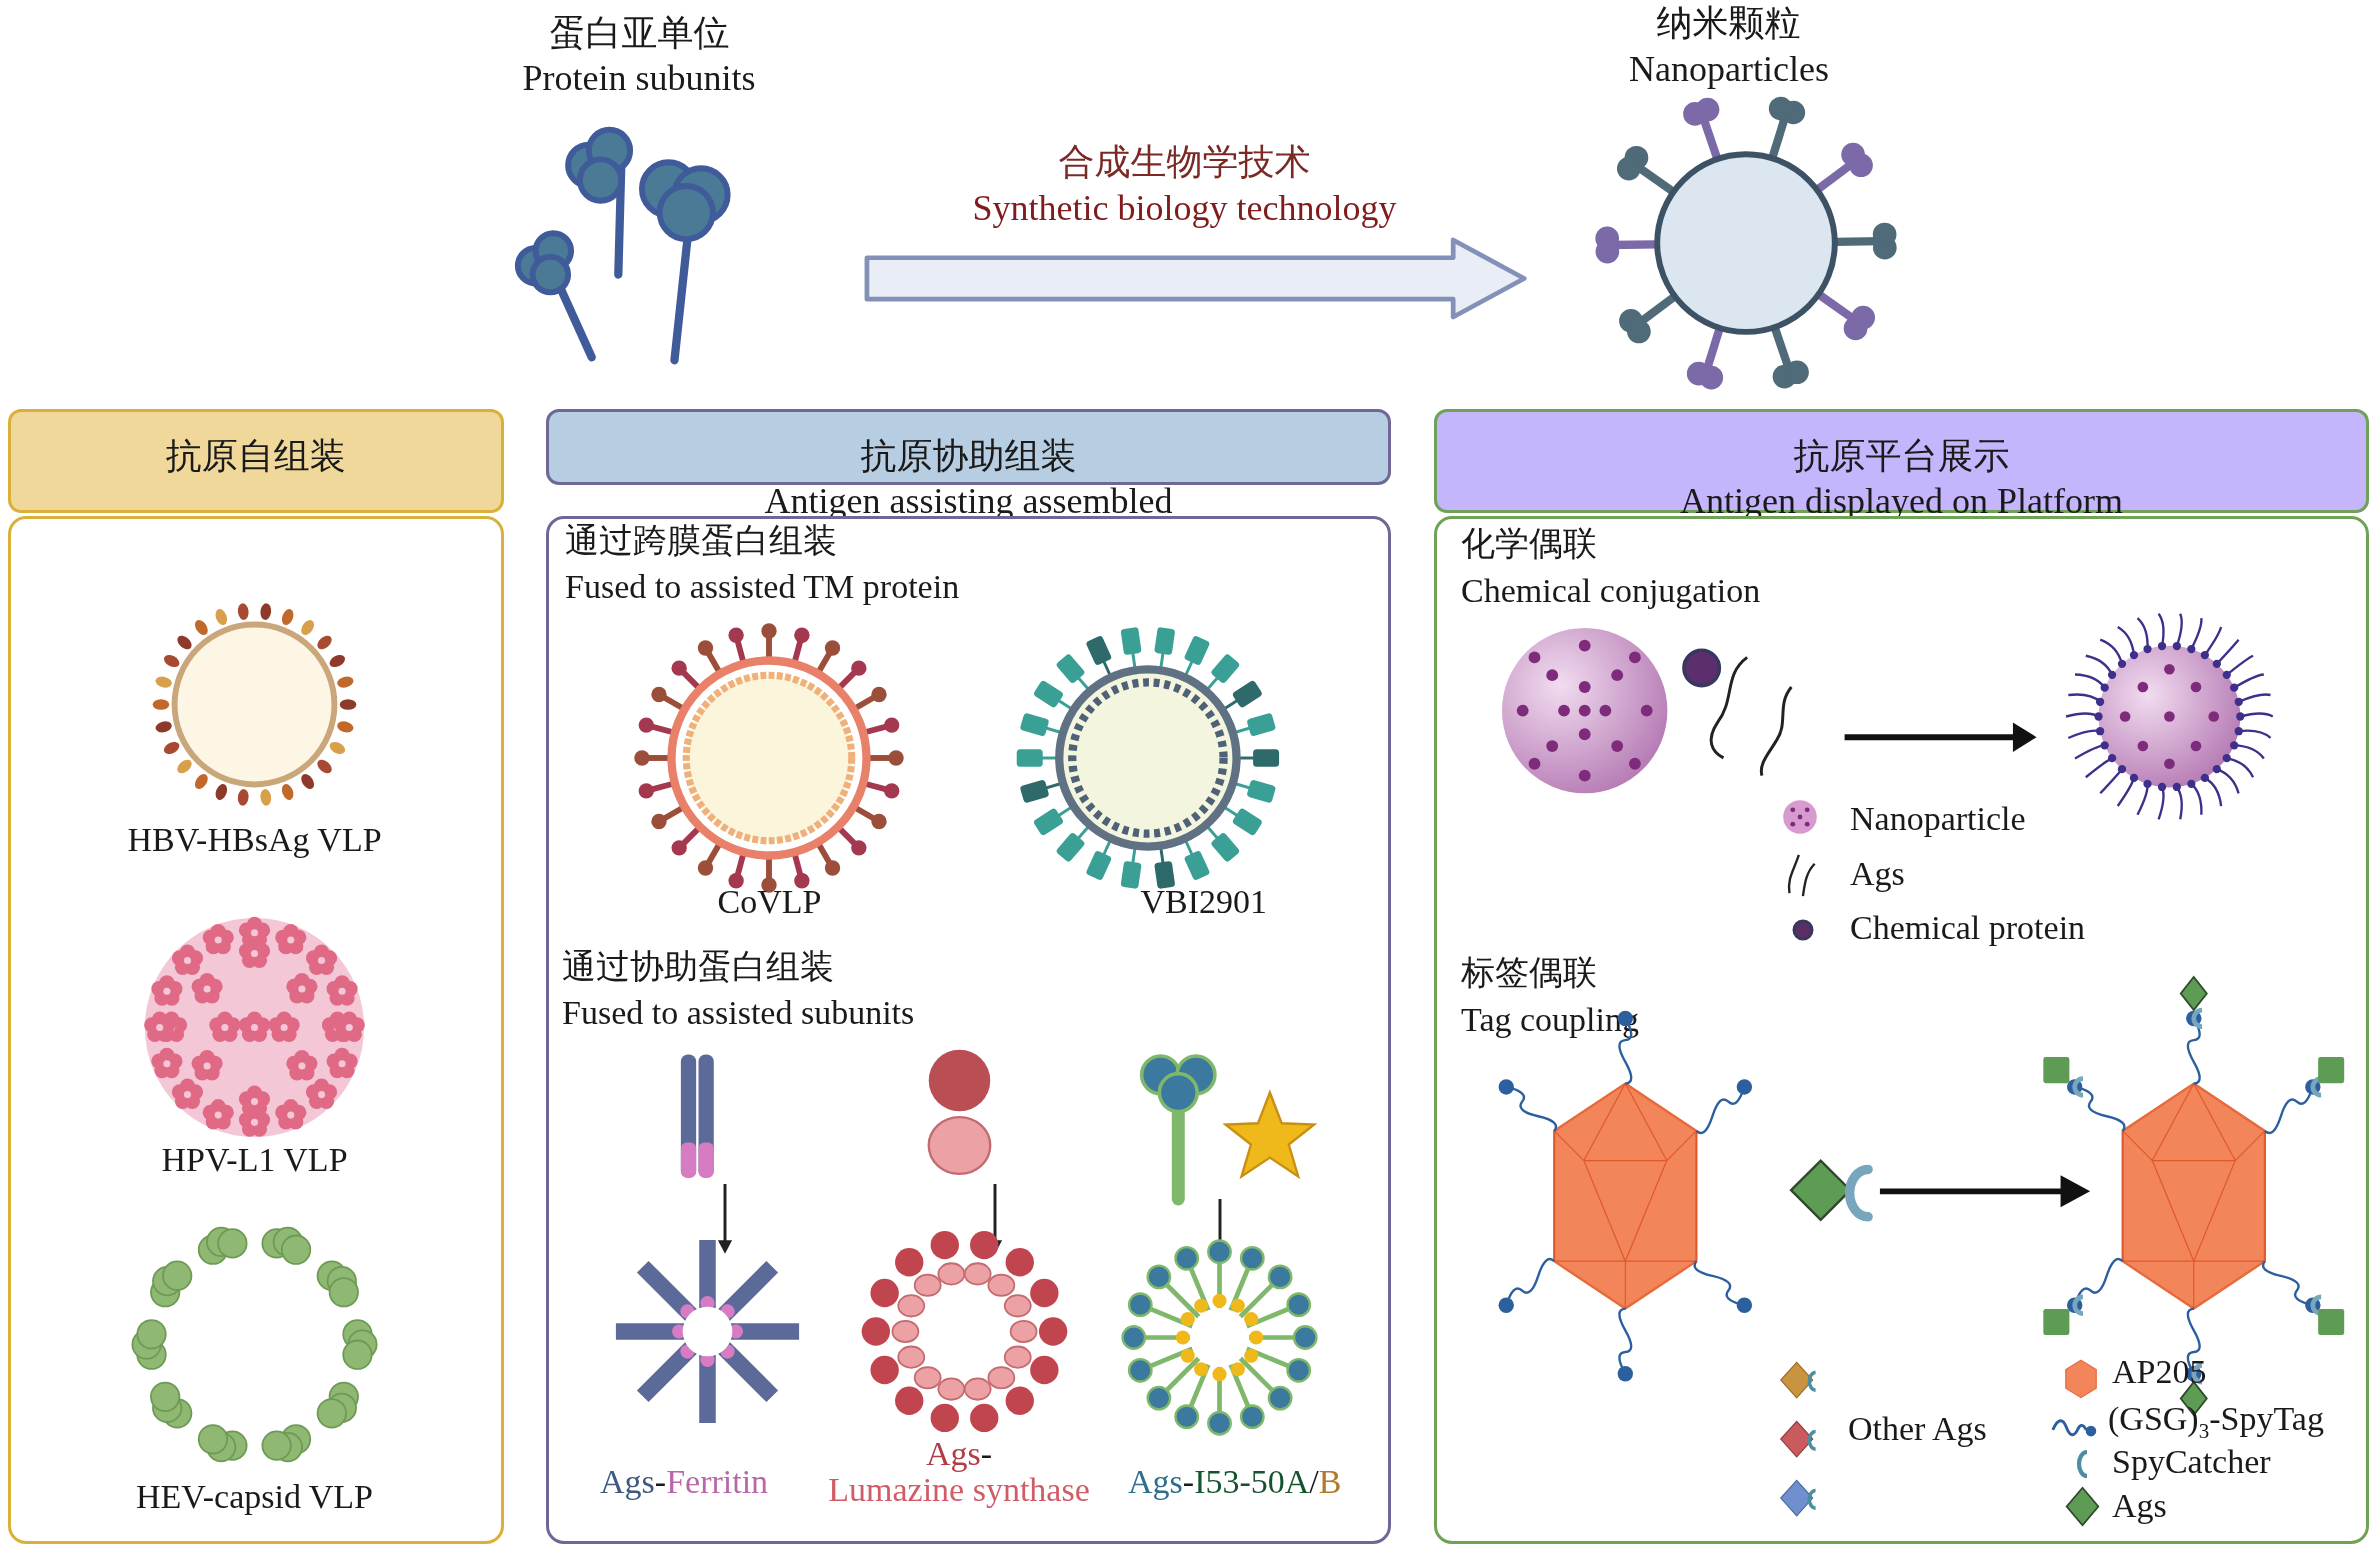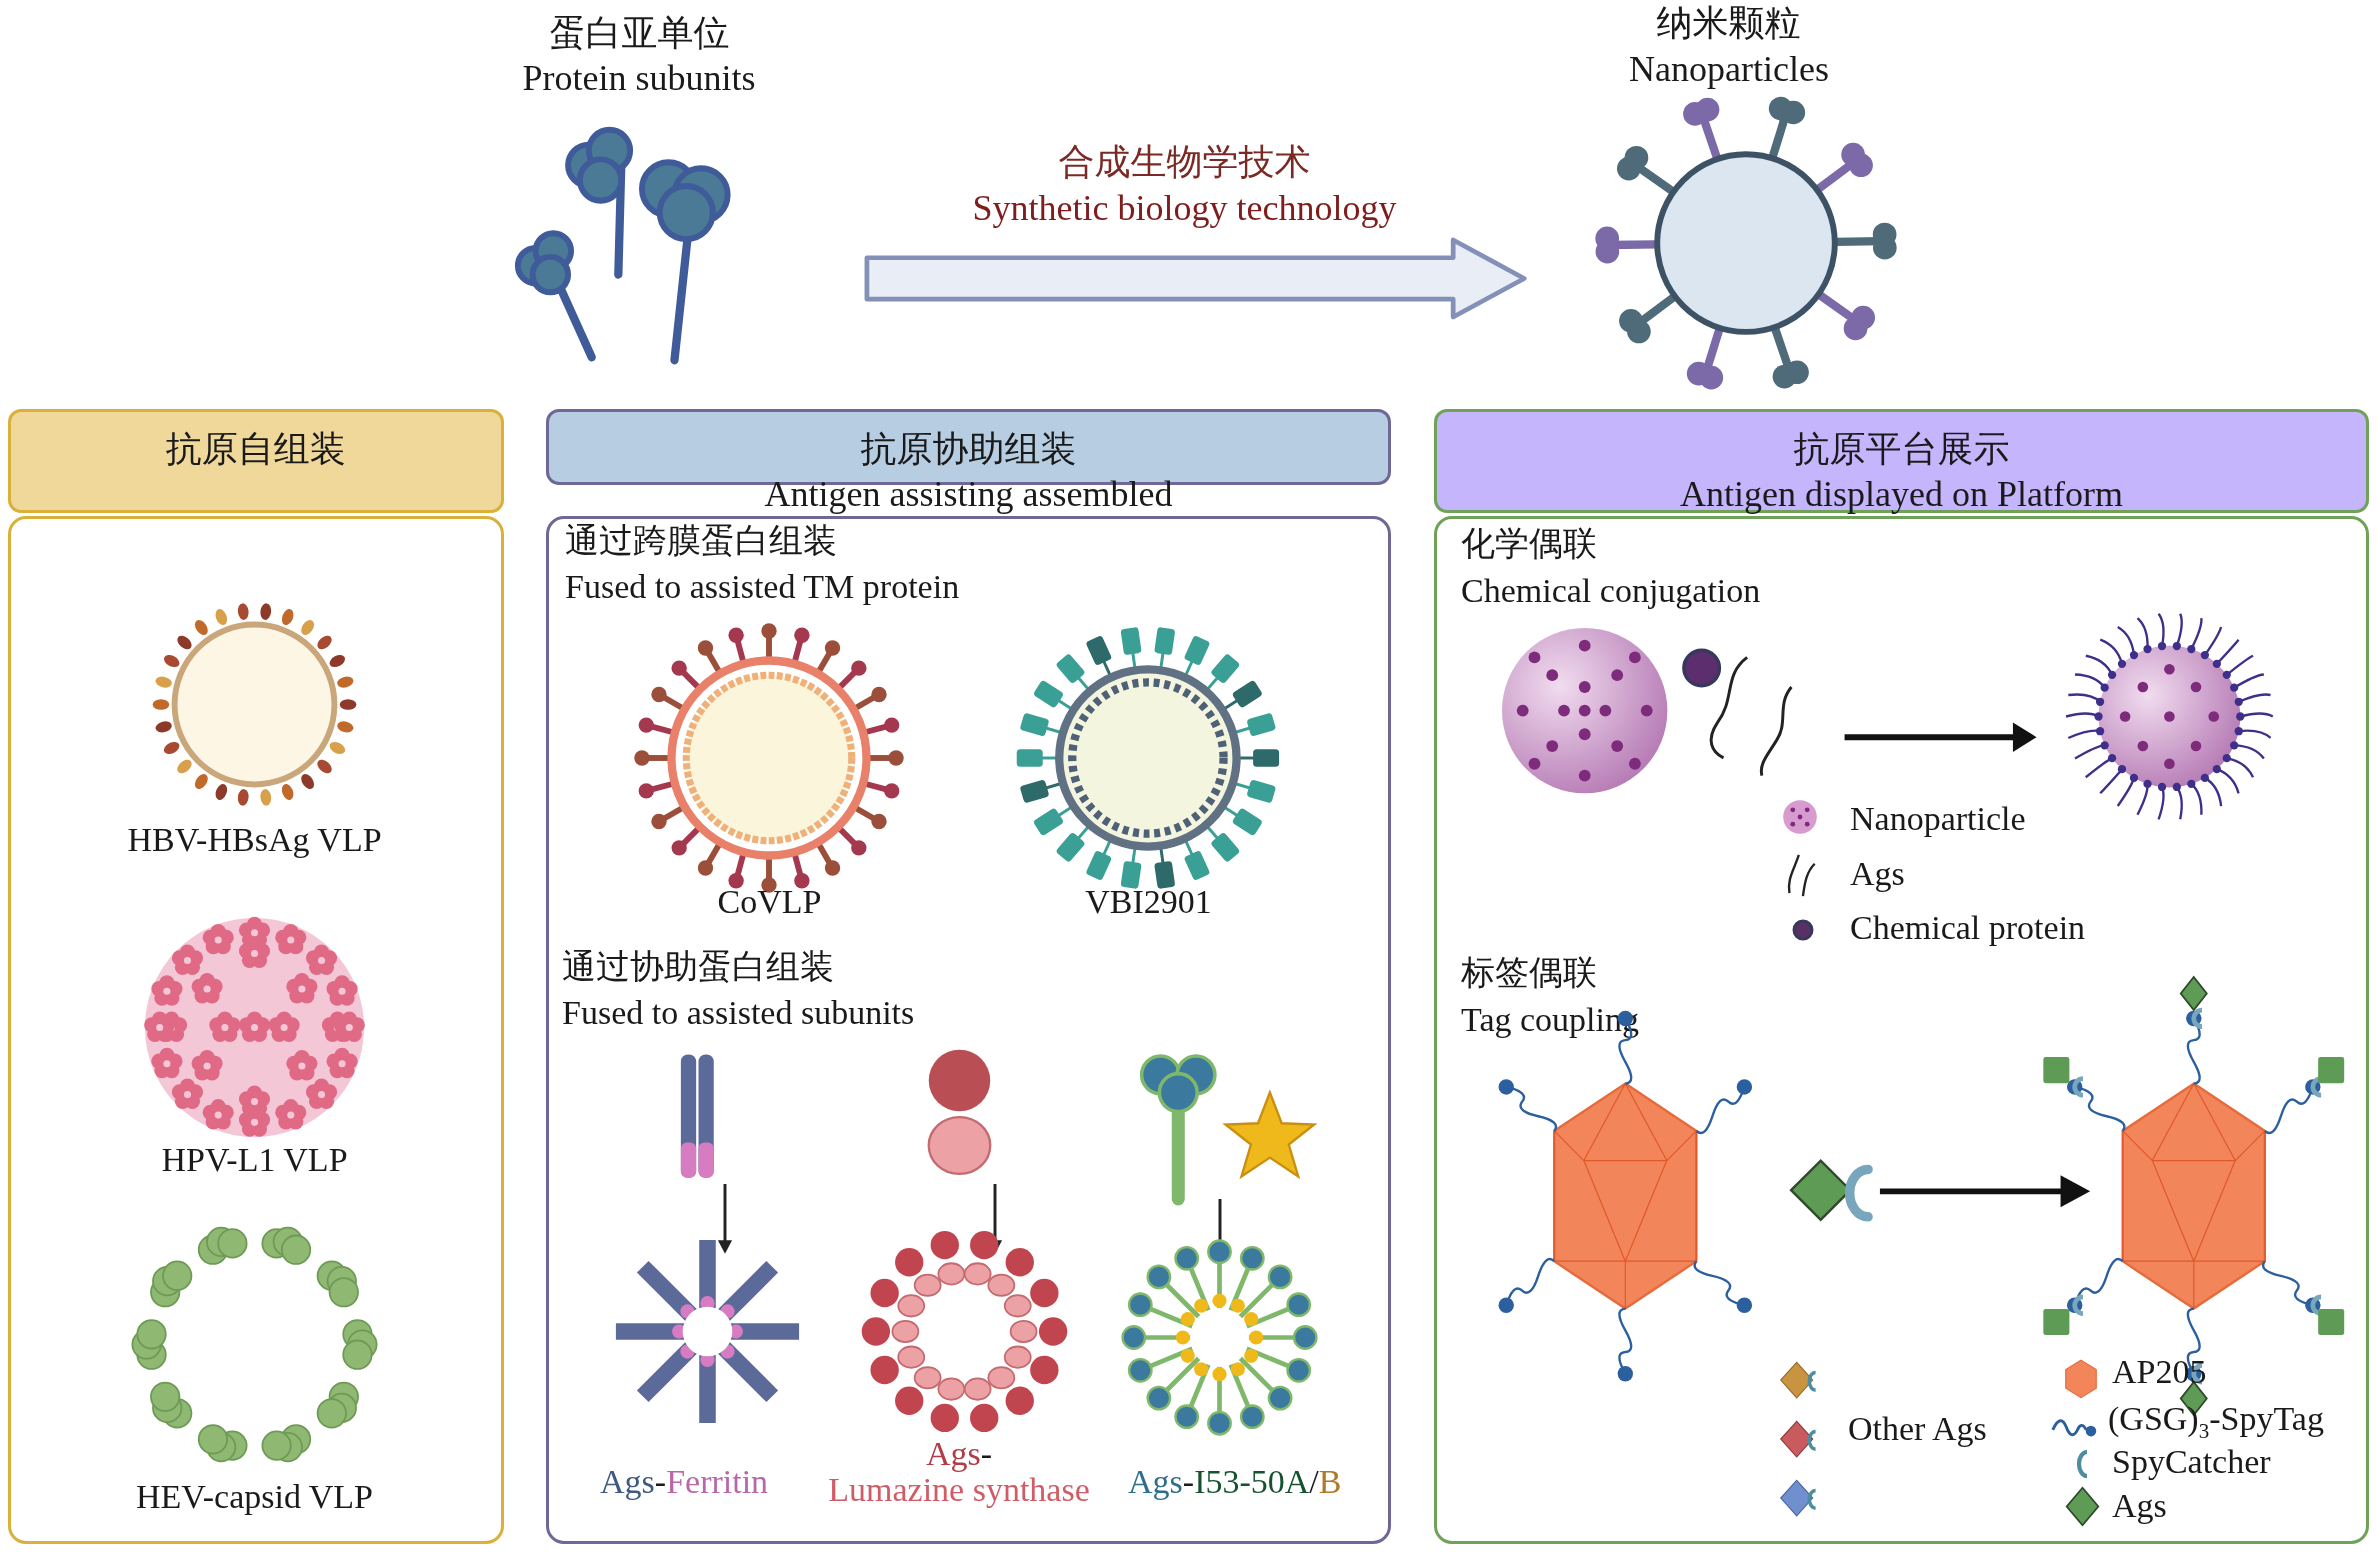--- a/index.html
+++ b/index.html
@@ -1,20 +1,20 @@
 <!DOCTYPE html>
 <html style="font-size:9.5px"><head>
 <meta charset="utf-8">
 <style>
   html,body{margin:0;padding:0;background:#fff;}
   body{width:2377px;height:1555px;position:relative;overflow:hidden;font-family:"Liberation Serif","DejaVu Serif",serif;color:#1a1a1a;}
   .txt{position:absolute;white-space:nowrap;line-height:1.15;}
   .center{text-align:center;}
   .t-top{font-size:36px;}
-  .hdr{position:absolute;border-radius:13px;border:3.6px solid;box-sizing:border-box;text-align:center;font-size:36px;line-height:1.25;padding-top:15px;}
+  .hdr{position:absolute;border-radius:13px;border:3.6px solid;box-sizing:border-box;text-align:center;font-size:36px;line-height:1.25;padding-top:22px;}
   .body-box{position:absolute;border-radius:18px;border:3.6px solid;box-sizing:border-box;background:#fff;}
   .sub{font-size:34px;}
   .lbl{font-size:34px;}
   svg{position:absolute;overflow:visible;}
 </style>
 </head>
 <body>
 
 <div class="txt center t-top" style="left:521px;top:13px;width:237px;">蛋白亚单位</div>
 <div class="txt center t-top" style="left:491px;top:58px;width:296px;">Protein subunits</div>
@@ -435,21 +435,21 @@
       <line x1="328.2291100917927" y1="106.6375638468612" x2="360.9721467890569" y2="68.85008512914825" stroke="#3aa095" stroke-width="5"></line>
       <rect x="345.9721467890569" y="46.850085129148255" width="30" height="44" rx="6" fill="#3aa095" transform="rotate(400.9090909090909 360.9721467890569 68.85008512914825)"></rect>
       <line x1="356.18802992467715" y1="138.90387738166038" x2="398.2507065662362" y2="111.8718365088805" stroke="#2f6a6a" stroke-width="5"></line>
       <rect x="383.2507065662362" y="89.8718365088805" width="30" height="44" rx="6" fill="#2f6a6a" transform="rotate(417.2727272727273 398.2507065662362 111.8718365088805)"></rect>
       <line x1="373.92394604217463" y1="177.74011647378552" x2="421.8985947228995" y2="163.65348863171403" stroke="#3aa095" stroke-width="5"></line>
       <rect x="406.8985947228995" y="141.65348863171403" width="30" height="44" rx="6" fill="#3aa095" transform="rotate(433.6363636363637 421.8985947228995 163.65348863171403)"></rect>
     </g>
   <circle cx="230" cy="220" r="150" fill="#f4f5df" stroke="#5f7183" stroke-width="14"></circle>
   <circle cx="230" cy="220" r="128" fill="none" stroke="#4e6176" stroke-width="14" stroke-dasharray="10 8"></circle>
 </svg>
-<div class="txt center lbl" style="left:1030px;top:882px;width:237px;">VBI2901</div>
+<div class="txt center lbl" style="left:1030px;top:882px;width:237px;text-align:right;">VBI2901</div>
 
 <div class="txt sub" style="left:562px;top:947px;">通过协助蛋白组装</div>
 <div class="txt sub" style="left:562px;top:993px;">Fused to assisted subunits</div>
 
 <svg style="left:675px;top:1054px;" width="47" height="136" viewBox="0 0 80 230">
   <rect x="10" y="0" width="26" height="210" rx="12" fill="#5c6a9a"></rect>
   <rect x="40" y="0" width="26" height="210" rx="12" fill="#5c6a9a"></rect>
   <rect x="10" y="150" width="26" height="60" rx="10" fill="#d77cc2"></rect>
   <rect x="40" y="150" width="26" height="60" rx="10" fill="#d77cc2"></rect>
 </svg>

